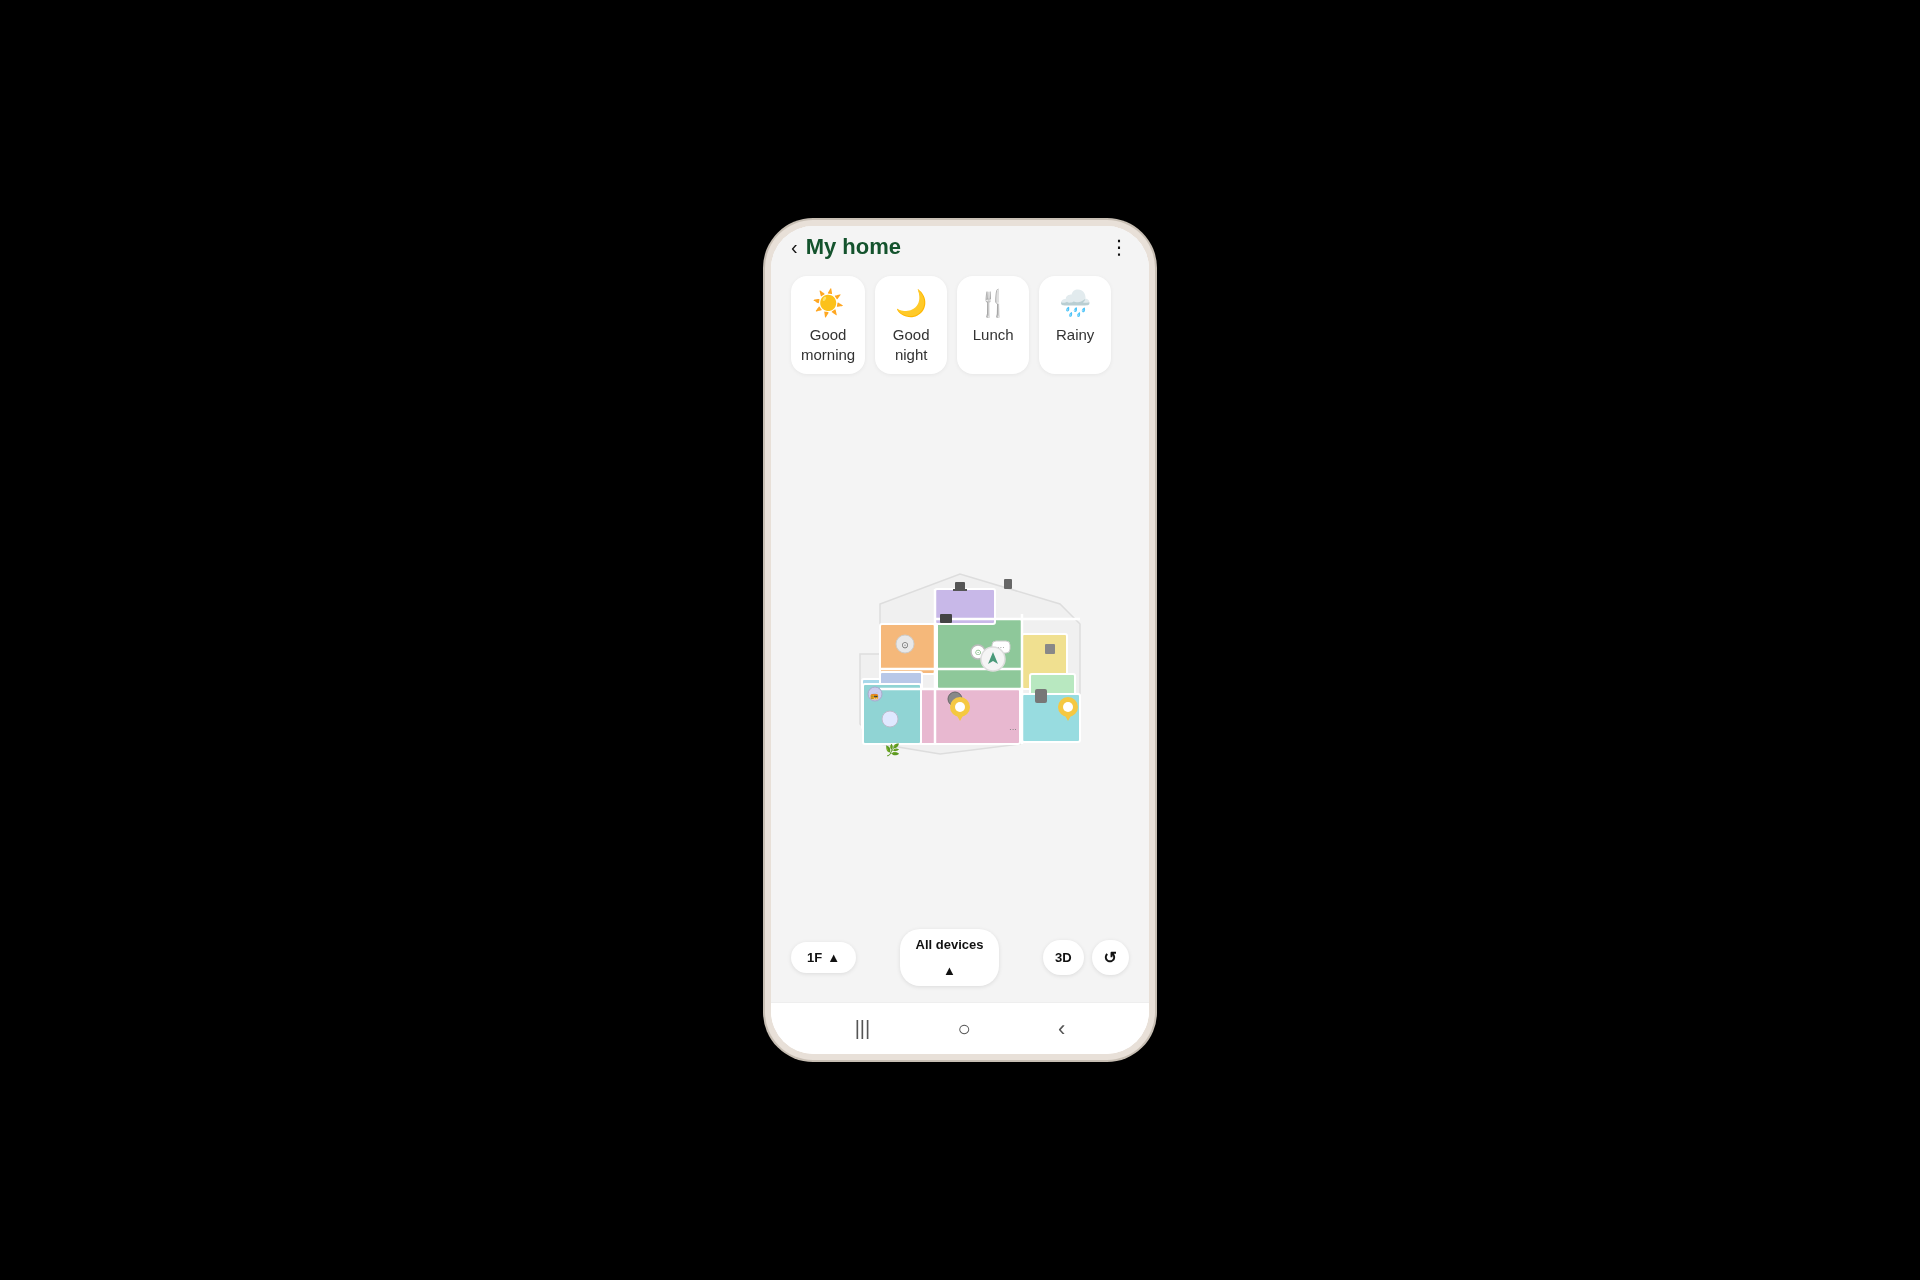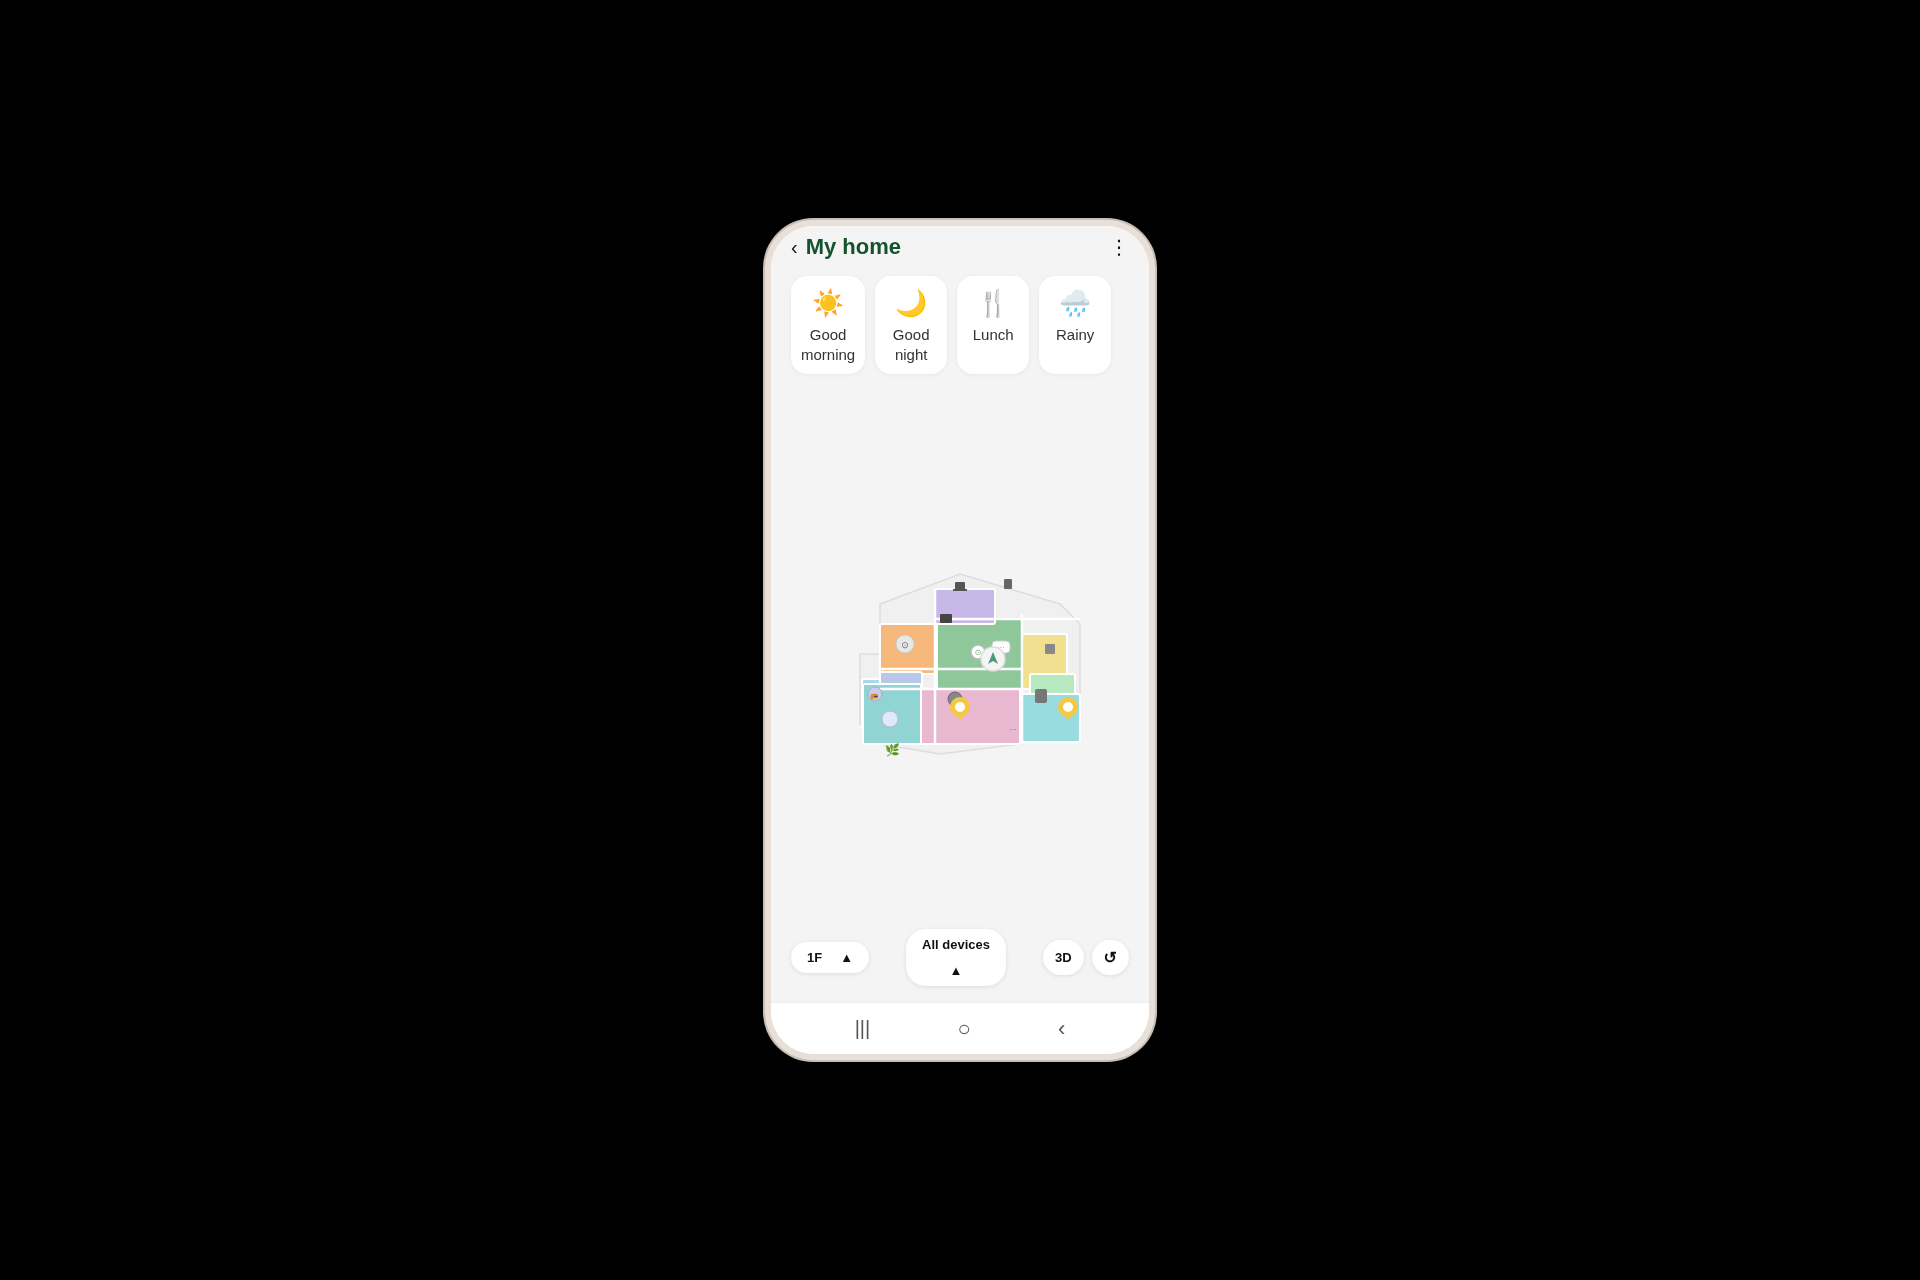--- a/index.html
+++ b/index.html
@@ -187,21 +187,21 @@
       background: #fff;
       border: none;
       border-radius: 20px;
       padding: 8px 16px;
       font-size: 13px;
       font-weight: 600;
       color: #111;
       cursor: pointer;
       display: flex;
       align-items: flex-start;
-      gap: 18px;
+      gap: 5px;
       box-shadow: 0 1px 4px rgba(0,0,0,0.1);
     }
     .devices-btn {
       background: #fff;
       border: none;
       border-radius: 20px;
       padding: 8px 16px;
       font-size: 13px;
       font-weight: 600;
       color: #111;

